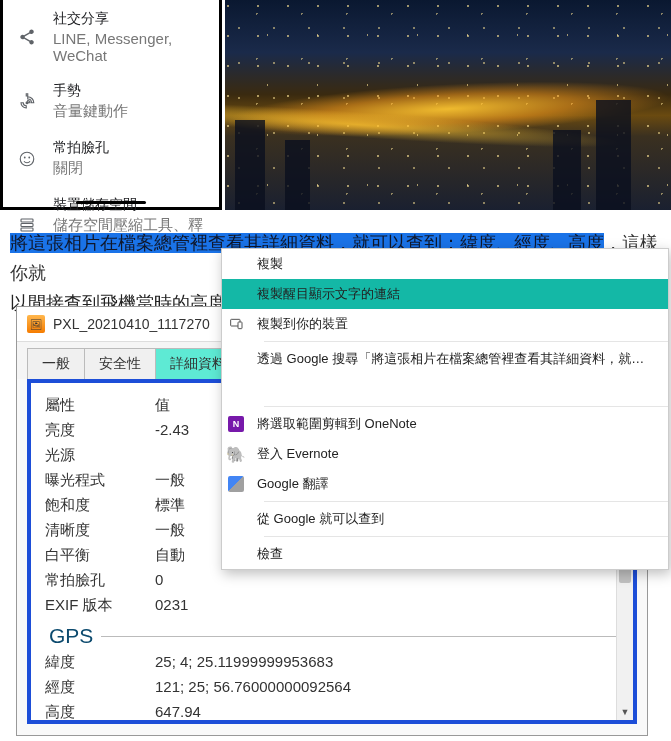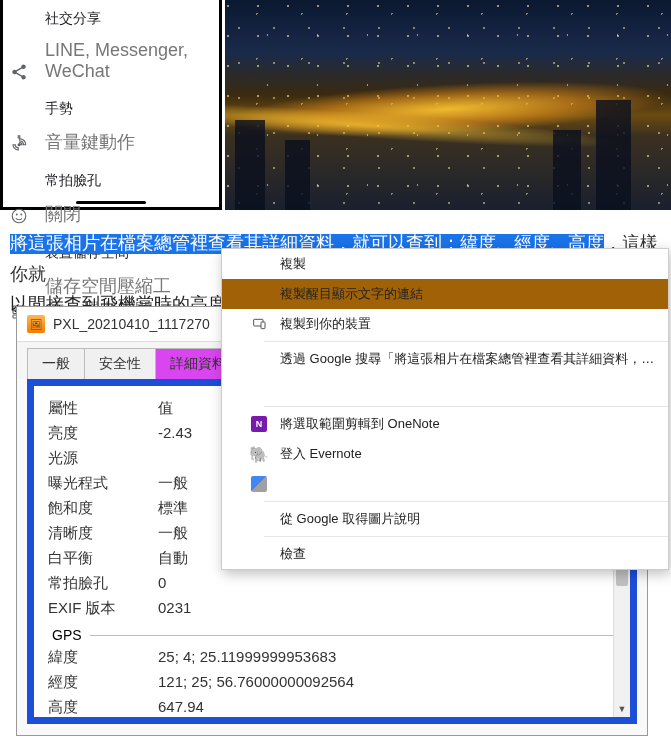--- a/index.html
+++ b/index.html
@@ -1,62 +1,62 @@
 <!DOCTYPE html>
 <html><head>
 <meta charset="utf-8">
 <style>
 * { margin: 0; padding: 0; box-sizing: border-box; }
 body { font-family: "Microsoft JhengHei", Arial, sans-serif; font-size: 14px; width: 671px; height: 741px; overflow: hidden; background: #fff; position: relative; }
 
 
 .phone-panel { position: absolute; left: 0; top: 0; width: 222px; height: 210px; background: #fff; border: 3px solid #000; border-top: none; }
-.setting-item { display: flex; align-items: flex-end; padding: 10px 14px 8px 6px; }
+.setting-item { display: flex; align-items: center; padding: 10px 14px 8px 14px; }
 .setting-icon { width: 20px; height: 20px; margin-right: 16px; color: #5f6368; display: flex; align-items: center; justify-content: center; }
 .setting-icon svg { width: 18px; height: 18px; fill: currentColor; }
 .setting-text { flex: 1; }
 .setting-title { font-size: 14px; color: #202124; font-weight: 500; }
-.setting-sub { font-size: 18px; color: #777; margin-top: 12px; }
+.setting-sub { font-size: 15px; color: #777; margin-top: 2px; }
 .phone-handle { position: absolute; bottom: 3px; left: 50%; transform: translateX(-50%); width: 70px; height: 3px; background: #000; border-radius: 2px; }
 
 
 .city-image { position: absolute; left: 225px; top: 0; width: 446px; height: 210px; background: linear-gradient(180deg, #0a1830 0%, #1a2a4a 25%, #3a2a10 45%, #6a4a10 55%, #3a3020 65%, #1a2030 100%); overflow: hidden; }
 .city-lights { position: absolute; inset: 0; }
 .city-lights::before { content: ""; position: absolute; top: 40%; left: 0; right: 0; height: 50px; background: radial-gradient(ellipse at 50% 50%, rgba(255,200,50,0.9) 0%, rgba(255,160,30,0.5) 40%, transparent 70%); transform: skewY(-3deg); }
 .city-lights::after { content: ""; position: absolute; top: 55%; left: 0; right: 0; height: 30px; background: radial-gradient(ellipse at 30% 50%, rgba(255,200,50,0.7) 0%, transparent 60%); transform: skewY(4deg); }
 .bldg { position: absolute; bottom: 0; background: rgba(10,15,30,0.8); }
 .dots { position: absolute; inset: 0; background-image: radial-gradient(circle at 10% 20%, rgba(255,230,150,0.6) 1px, transparent 1px), radial-gradient(circle at 70% 30%, rgba(255,230,150,0.5) 1px, transparent 1px), radial-gradient(circle at 40% 80%, rgba(255,230,150,0.5) 1px, transparent 1px), radial-gradient(circle at 85% 70%, rgba(255,230,150,0.6) 1px, transparent 1px); background-size: 30px 30px, 45px 45px, 35px 35px, 50px 50px; }
 
 
 .para { position: absolute; top: 228px; left: 10px; right: 0; font-size: 18px; line-height: 30px; color: #222; }
-.hilite { background: #1a73e8; color: #ffffff; font-family: Liberation Mono, monospace; }
+.hilite { background: #1a73e8; color: #0f172a; }
 .rest { color: #333; }
 
 
 .props-dialog { position: absolute; top: 306px; left: 16px; width: 632px; height: 430px; border: 1px solid #999; background: #f9f9f9; overflow: hidden; }
 .props-title { display: flex; align-items: center; padding: 8px 10px; font-size: 14px; color: #333; background: #fff; border-bottom: 1px solid #ddd; }
 .props-title .file-icon { width: 18px; height: 18px; margin-right: 8px; background: linear-gradient(#ffb74d, #f57c00); border-radius: 2px; display: flex; align-items: center; justify-content: center; font-size: 10px; }
 .tabs { display: flex; padding: 6px 10px 0 10px; background: #f5f5f5; }
 .tab { padding: 6px 14px; font-size: 14px; border: 1px solid #bbb; border-bottom: none; background: #f0f0f0; margin-right: -1px; color: #333; }
-.tab.active { background: #d946ef; position: relative; z-index: 2; }
-.tab-body { margin: 0 10px 10px 10px; border: 7px solid #1d4ed8; background: #fff; height: 345px; overflow: hidden; padding: 10px 14px; position: relative; }
+.tab.active { background: #5eead4; position: relative; z-index: 2; }
+.tab-body { margin: 0 10px 10px 10px; border: 4px solid #1d4ed8; background: #fff; height: 345px; overflow: hidden; padding: 10px 14px; position: relative; }
 .prop-row { display: flex; font-size: 15px; color: #333; padding: 3px 0; }
 .prop-key { width: 110px; flex-shrink: 0; }
 .prop-val { flex: 1; }
 .hdr-row .prop-key, .hdr-row .prop-val { color: #333; }
-.gps-hdr { color: #000000; font-size: 14px; padding: 6px 0 2px 4px; display: flex; align-items: center; }
+.gps-hdr { color: #0c4a6e; font-size: 21px; padding: 6px 0 2px 4px; display: flex; align-items: center; }
 .gps-hdr .line { flex: 1; height: 1px; background: #bbb; margin-left: 8px; }
 .scrollbar { position: absolute; right: 0; top: 0; bottom: 0; width: 17px; background: #f1f1f1; border-left: 1px solid #ddd; }
 .scroll-thumb { position: absolute; left: 2px; right: 2px; top: 120px; height: 80px; background: #c1c1c1; border-radius: 2px; }
 .scroll-arrow { position: absolute; left: 0; right: 0; height: 17px; display: flex; align-items: center; justify-content: center; font-size: 9px; color: #555; }
 
 
 .ctx-menu { position: absolute; top: 248px; left: 221px; width: 448px; background: #fff; border: 1px solid #ccc; box-shadow: 2px 4px 12px rgba(0,0,0,0.25); font-size: 13px; color: #222; z-index: 100; }
-.ctx-item { display: flex; align-items: flex-start; padding: 6px 12px 6px 26px; }
-.ctx-item.hover { background: #a16207; }
+.ctx-item { display: flex; align-items: flex-start; padding: 6px 12px 6px 3px; }
+.ctx-item.hover { background: #14b8a6; }
 .ctx-icon { width: 22px; height: 18px; margin-right: 10px; display: flex; align-items: center; justify-content: center; color: #555; }
 .ctx-icon svg { width: 16px; height: 16px; }
 .ctx-sep { height: 1px; background: #e5e5e5; margin: 2px 0 2px 42px; }
 .ctx-label { flex: 1; white-space: nowrap; overflow: hidden; text-overflow: ellipsis; }
 .onenote-ic { width: 16px; height: 16px; background: #7719aa; color: #fff; font-size: 9px; font-weight: bold; display: flex; align-items: center; justify-content: center; border-radius: 2px; }
 .evernote-ic { color: #2dbe60; font-size: 16px; }
 .gtrans-ic { width: 16px; height: 16px; background: linear-gradient(135deg, #4285f4 50%, #a0a0a0 50%); border-radius: 2px; }
 </style>
 </head>
 <body>
@@ -240,24 +240,25 @@
     <div class="ctx-item">
       <span class="ctx-icon">
         <span class="evernote-ic">🐘</span>
       </span>
       <span class="ctx-label">登入 Evernote</span>
     </div>
     <div class="ctx-item">
       <span class="ctx-icon">
         <div class="gtrans-ic"></div>
       </span>
-    </div>
-    <div class="ctx-sep"></div>
-    <div class="ctx-item">
-      <span class="ctx-icon"></span>
-      <span class="ctx-label">從 Google 取得圖片說明</span>
+      <span class="ctx-label">Google 翻譯</span>
+    </div>
+    <div class="ctx-sep"></div>
+    <div class="ctx-item">
+      <span class="ctx-icon"></span>
+      <span class="ctx-label">從 Google 就可以查到</span>
     </div>
     <div class="ctx-sep"></div>
     <div class="ctx-item">
       <span class="ctx-icon"></span>
       <span class="ctx-label">檢查</span>
     </div>
   </div>
 
 </body></html>

